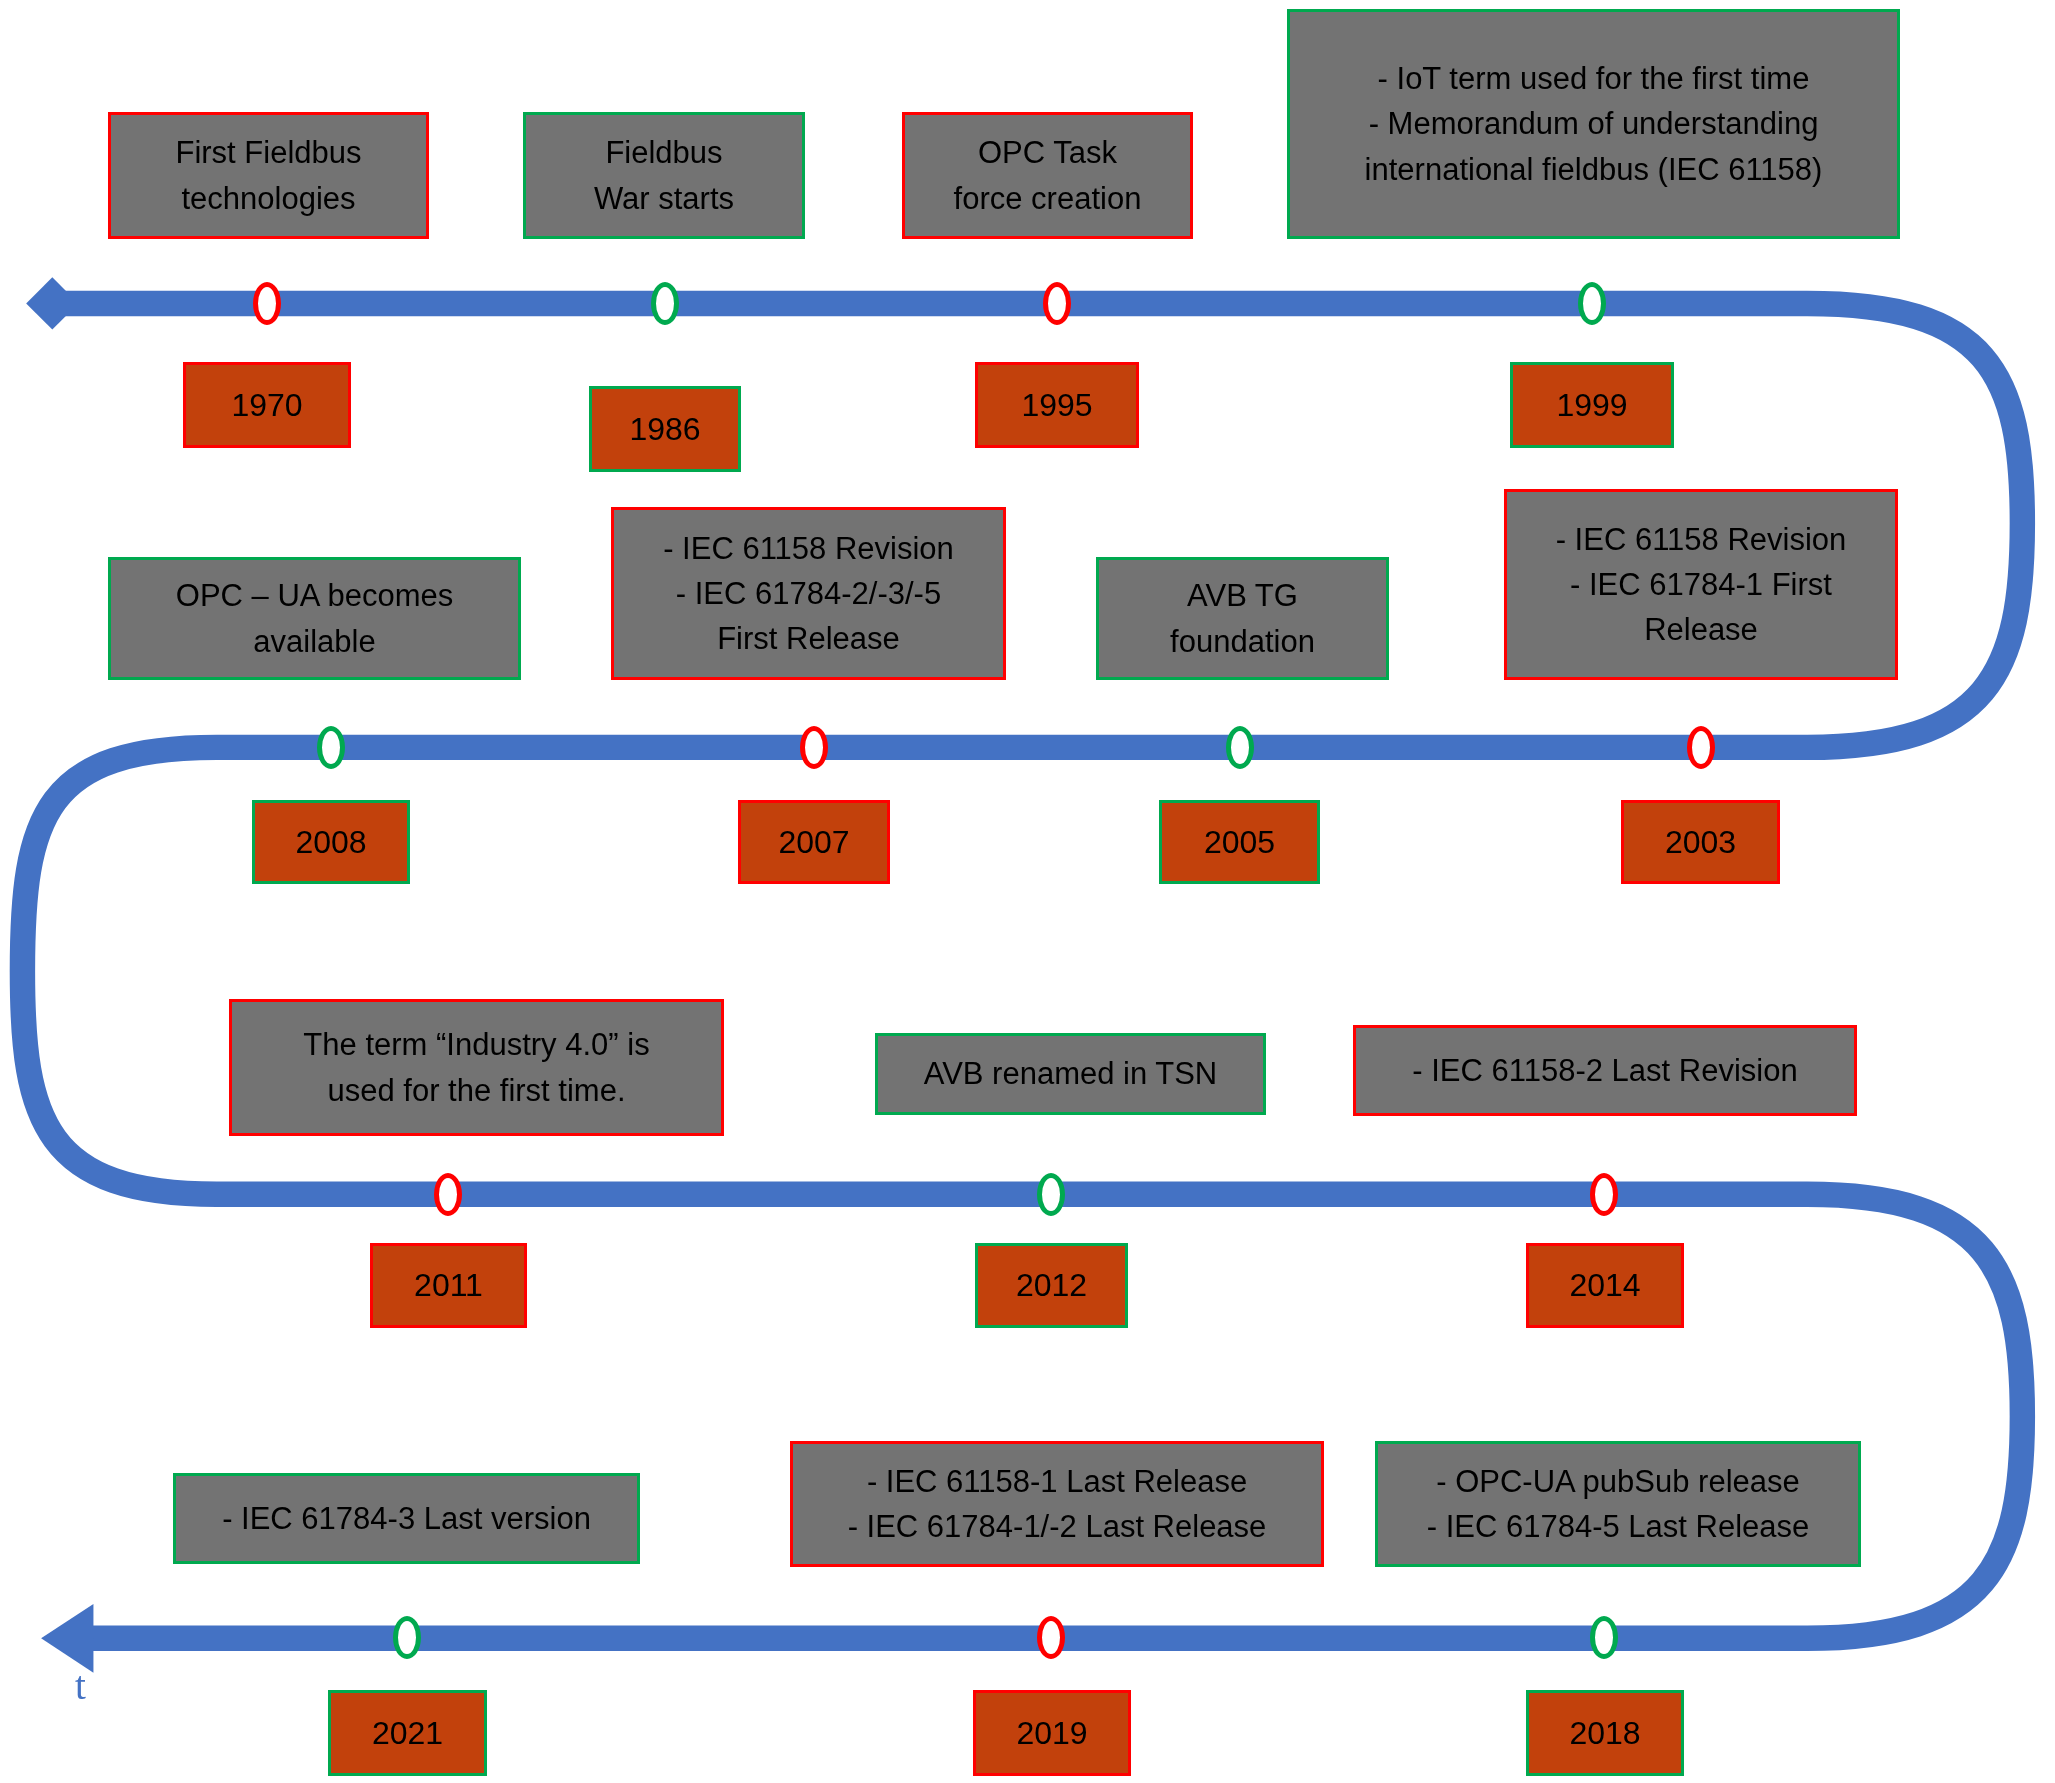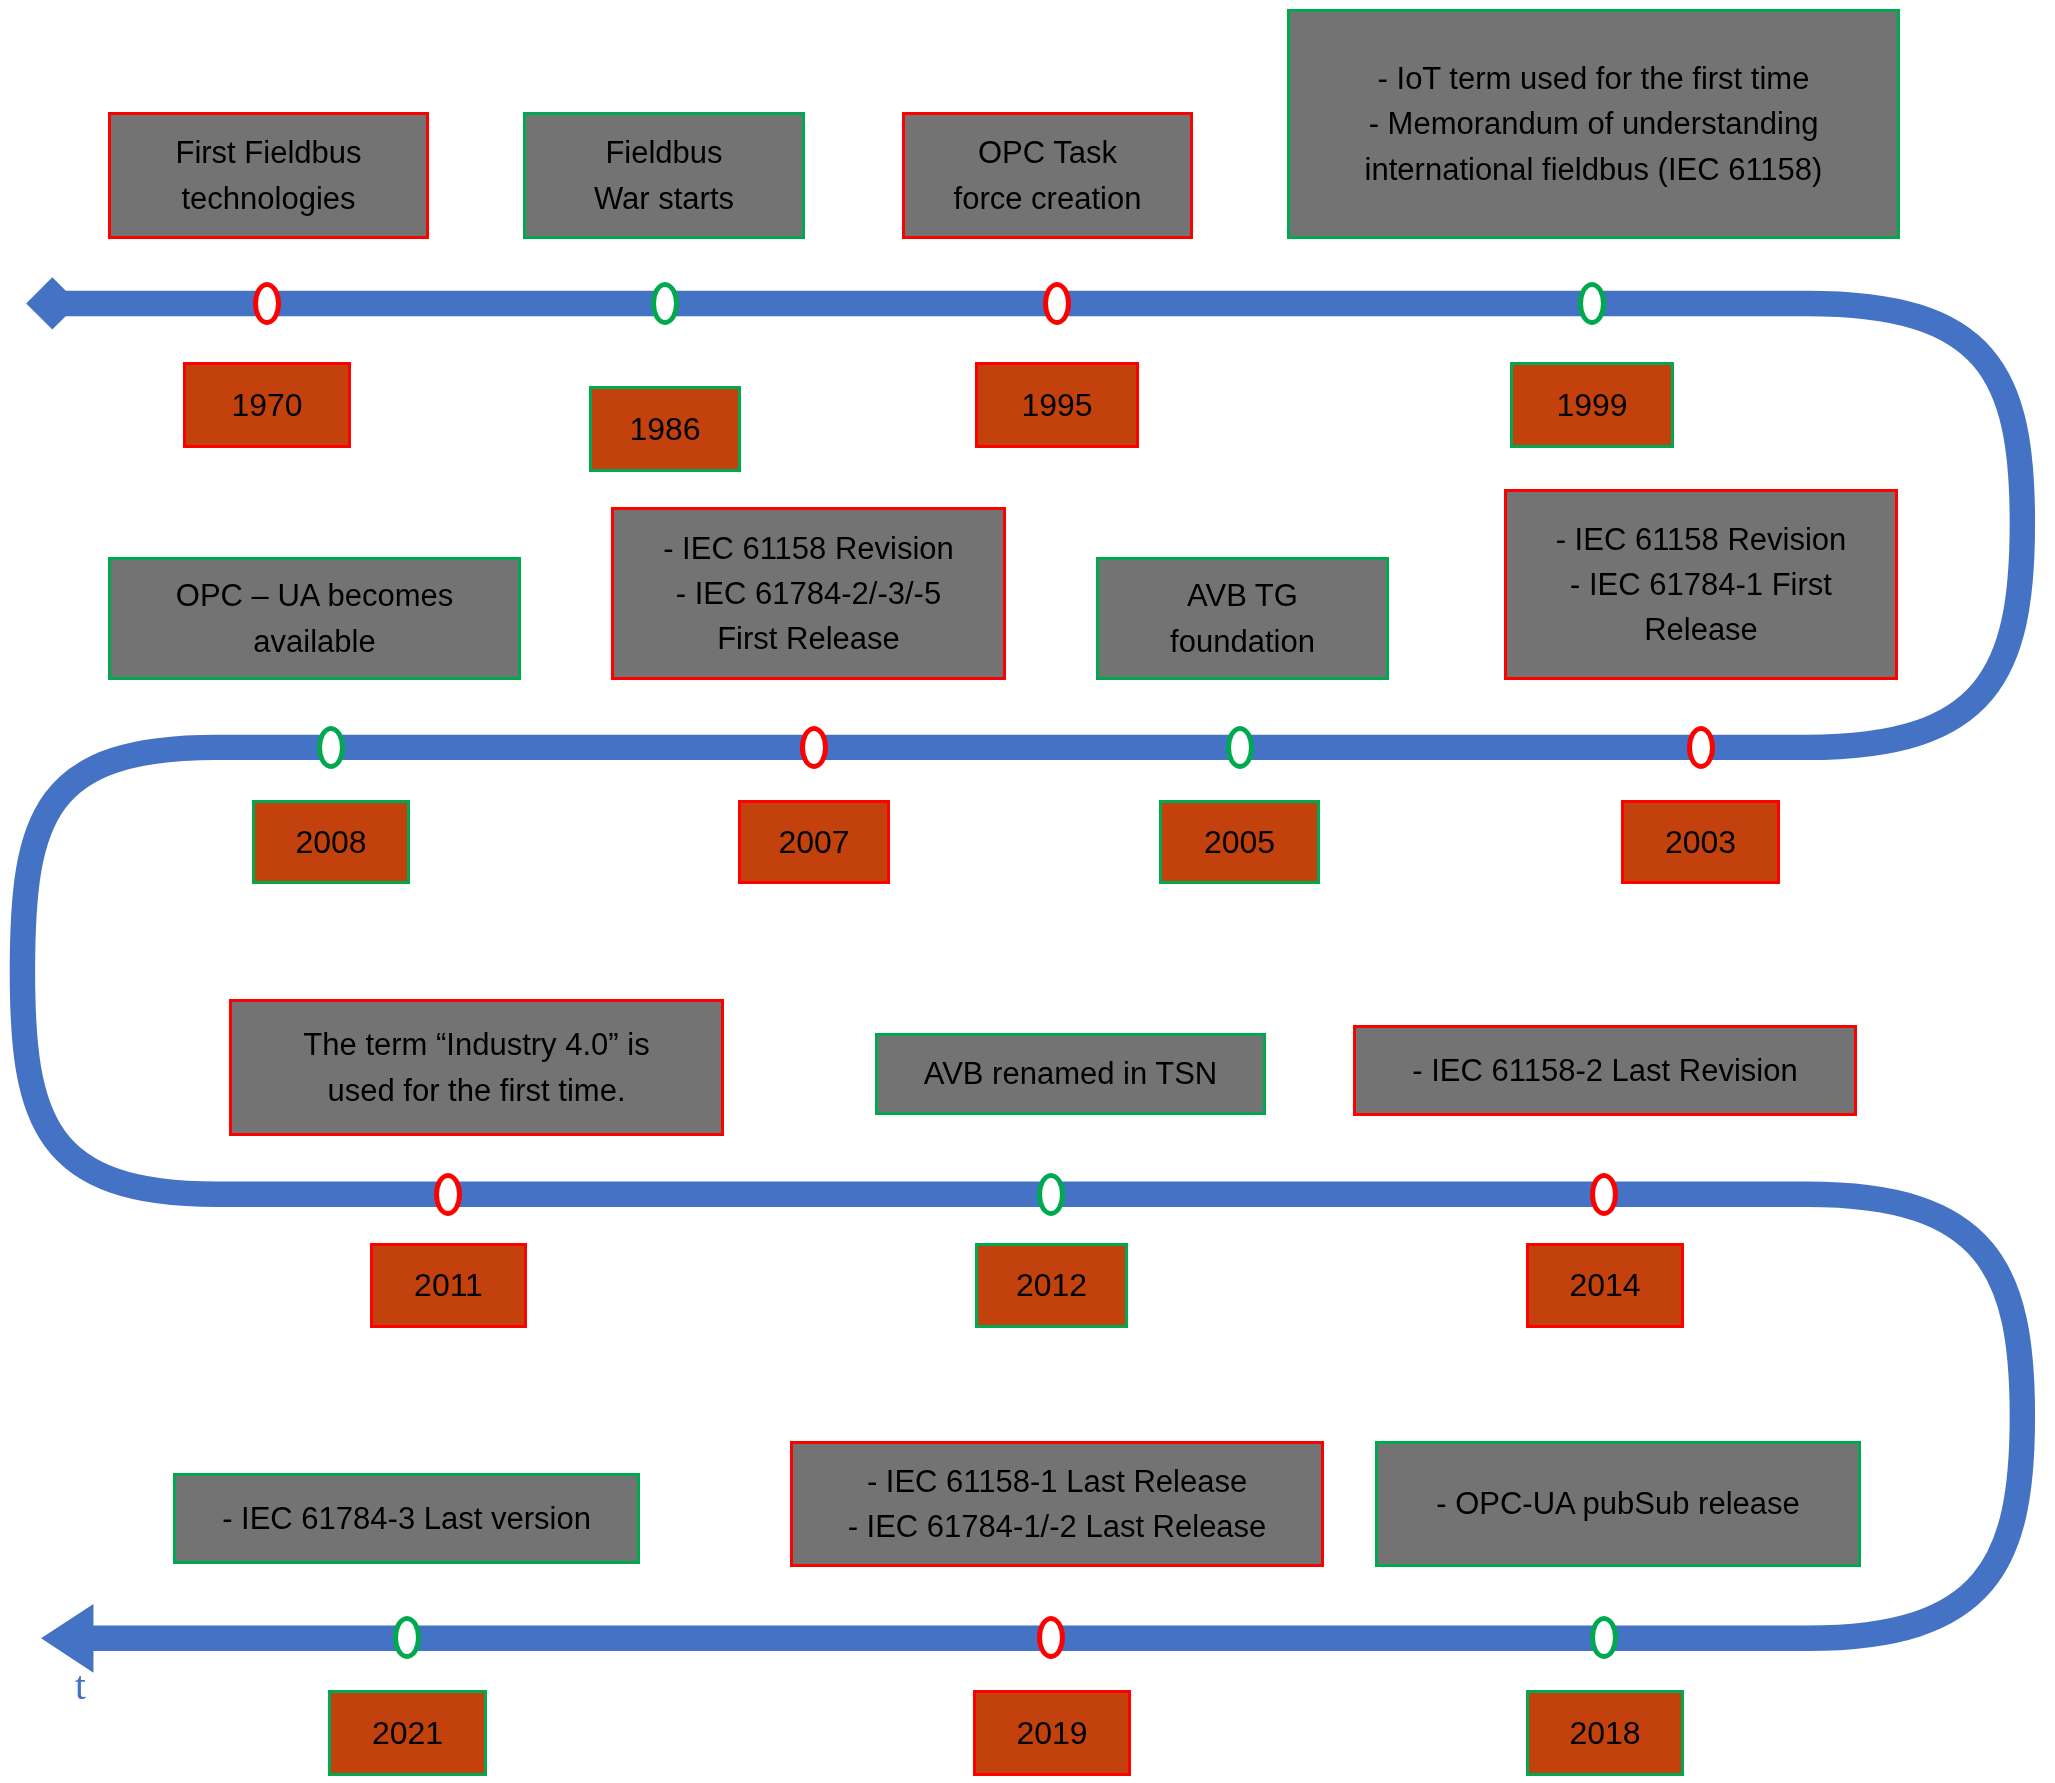--- a/index.html
+++ b/index.html
@@ -151,20 +151,21 @@
       </div>
       <div class="event-box green" style="left: 173px; top: 1473px; width: 467px; height: 91px;">
         <span class="line">- IEC 61784-3 Last version</span>
       </div>
       <div class="event-box red" style="left: 790px; top: 1441px; width: 534px; height: 126px;">
         <span class="line">- IEC 61158-1 Last Release</span>
         <span class="line">- IEC 61784-1/-2 Last Release</span>
       </div>
       <div class="event-box green" style="left: 1375px; top: 1441px; width: 486px; height: 126px;">
         <span class="line">- OPC-UA pubSub release</span>
+        <span class="line">- IEC 61784-5 Last Release</span>
       </div>
       <div class="year-box red" style="left: 183px; top: 362px; width: 168px; height: 86px;">1970</div>
       <div class="year-box green" style="left: 589px; top: 362px; width: 152px; height: 86px; margin-top: 24px;">1986</div>
       <div class="year-box red" style="left: 975px; top: 362px; width: 164px; height: 86px;">1995</div>
       <div class="year-box green" style="left: 1510px; top: 362px; width: 164px; height: 86px;">1999</div>
       <div class="year-box green" style="left: 252px; top: 800px; width: 158px; height: 84px;">2008</div>
       <div class="year-box red" style="left: 738px; top: 800px; width: 152px; height: 84px;">2007</div>
       <div class="year-box green" style="left: 1159px; top: 800px; width: 161px; height: 84px;">2005</div>
       <div class="year-box red" style="left: 1621px; top: 800px; width: 159px; height: 84px;">2003</div>
       <div class="year-box red" style="left: 370px; top: 1243px; width: 157px; height: 85px;">2011</div>

